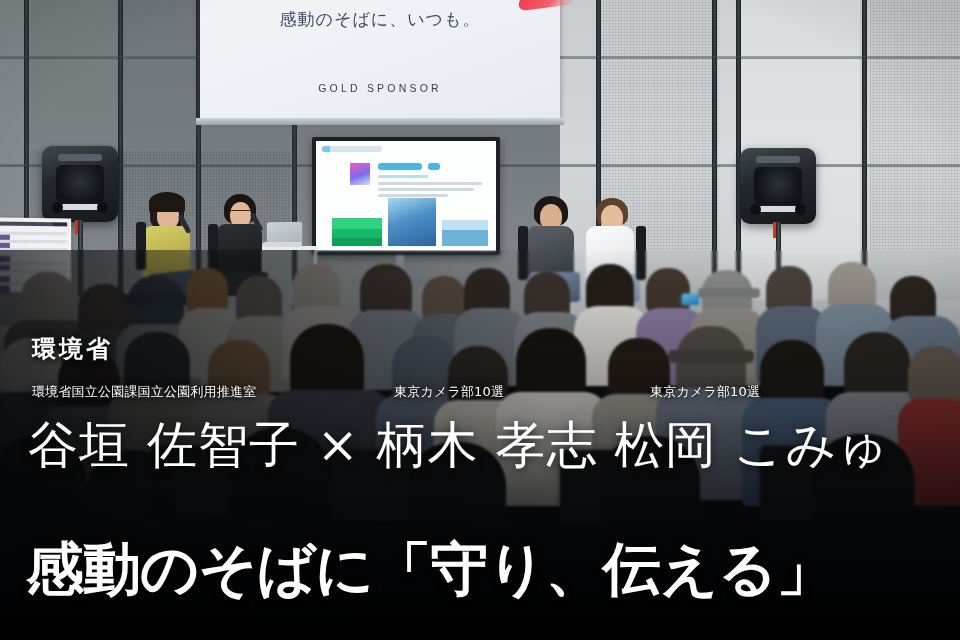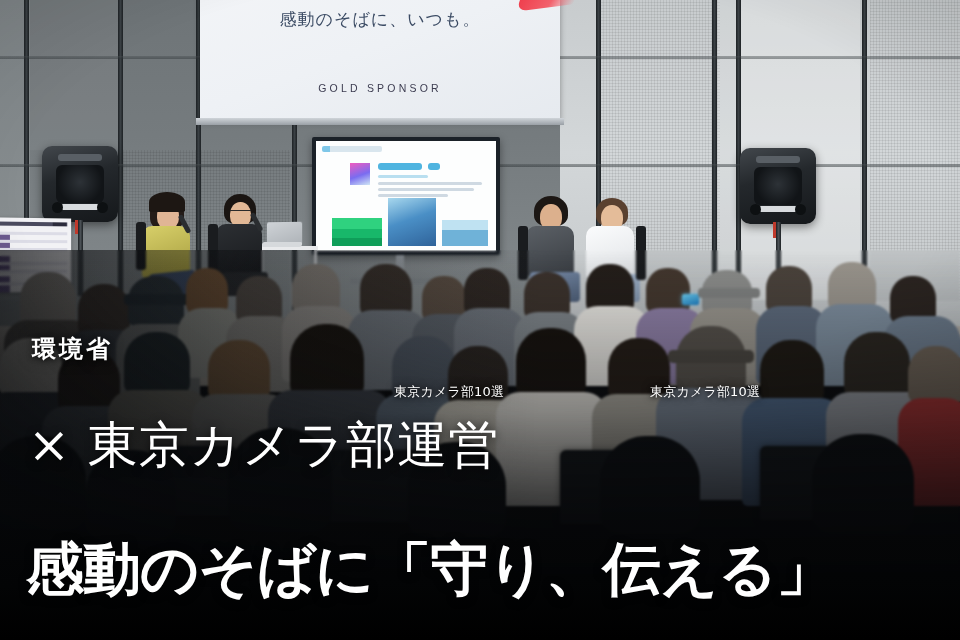--- a/index.html
+++ b/index.html
@@ -522,25 +522,26 @@
     <div class="blur-veil"></div>
     <div class="vignette"></div>
     <div class="left-grad"></div>
     <div class="dark-grad"></div>
   </div>
 
   <div class="textblock">
 
     <div class="org-name">環境省</div>
 
+    <div class="affil a1">環境省国立公園課国立公園利用推進室</div>
 
     <div class="affil a2">東京カメラ部10選</div>
 
     <div class="affil a3">東京カメラ部10選</div>
 
     <div class="names">
-      <span class="ln">×  東京カメラ部運営</span>
+      <span class="ln">谷垣 佐智子 ×  柄木 孝志  松岡 こみゅ</span>
     </div>
 
     <div class="headline">感動のそばに「守り、伝える」</div>
   </div>
 
 </div>
 
 </body></html>

